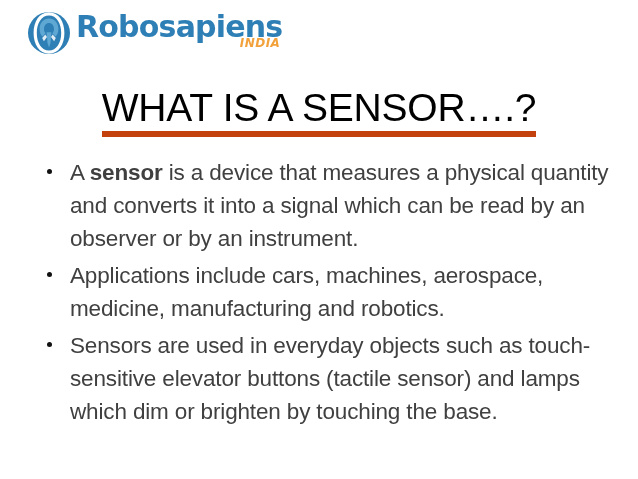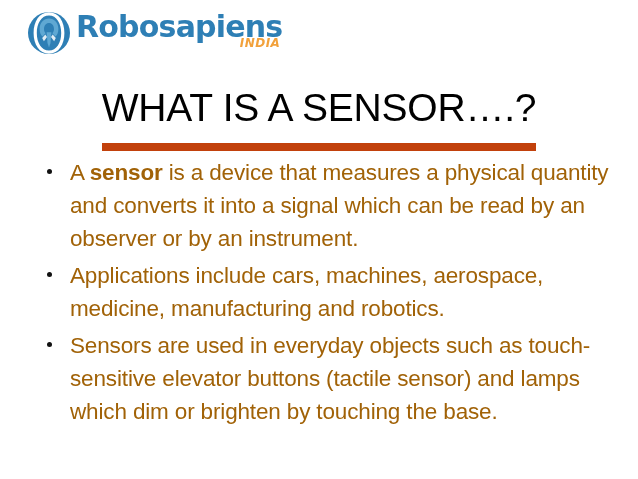--- a/index.html
+++ b/index.html
@@ -83,22 +83,22 @@
     text-align: center;
     font-family: "Liberation Sans", sans-serif;
     font-weight: normal;
     font-size: 39px;
     line-height: 44px;
     color: #000000;
     letter-spacing: -0.2px;
     white-space: nowrap;
   }
   .slide-title .title-inner {
-    border-bottom: 8px solid #c2410c;
-    padding-bottom: 13px;
+    border-bottom: 6px solid #c2410c;
+    padding-bottom: 1px;
     display: inline-block;
   }
 
   
   .body-list {
     position: absolute;
     left: 40px;
     top: 156px;
     width: 580px;
     margin: 0;
@@ -106,21 +106,21 @@
     list-style: none;
   }
 
   .bullet-item {
     position: relative;
     padding-left: 30px;
     margin: 0 0 4px 0;
     font-family: "Liberation Sans", sans-serif;
     font-size: 22.5px;
     line-height: 33px;
-    color: #a16207;
+    color: #404040;
     letter-spacing: -0.15px;
   }
 
   .bullet-item:last-child {
     margin-bottom: 0;
   }
 
   .bullet-item .dot {
     position: absolute;
     left: 7px;

